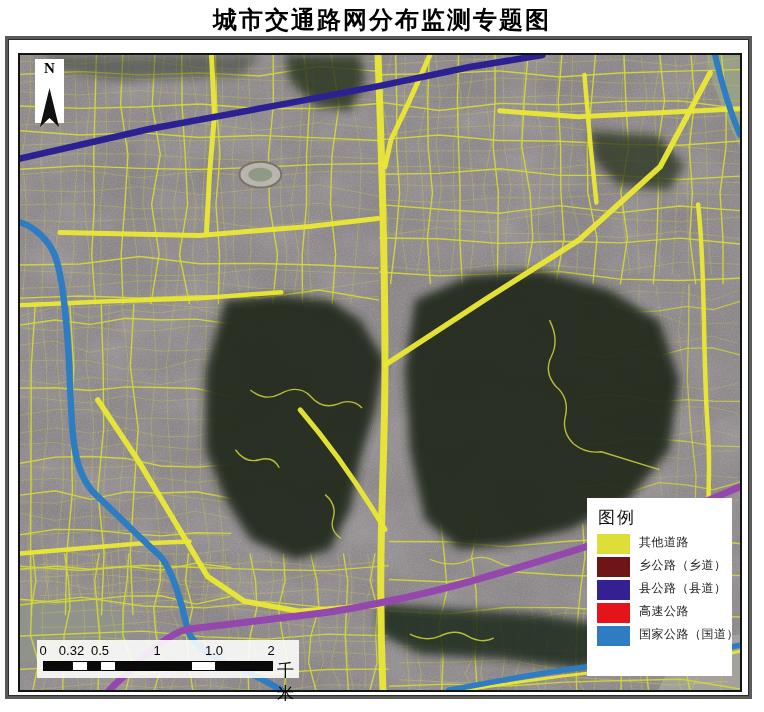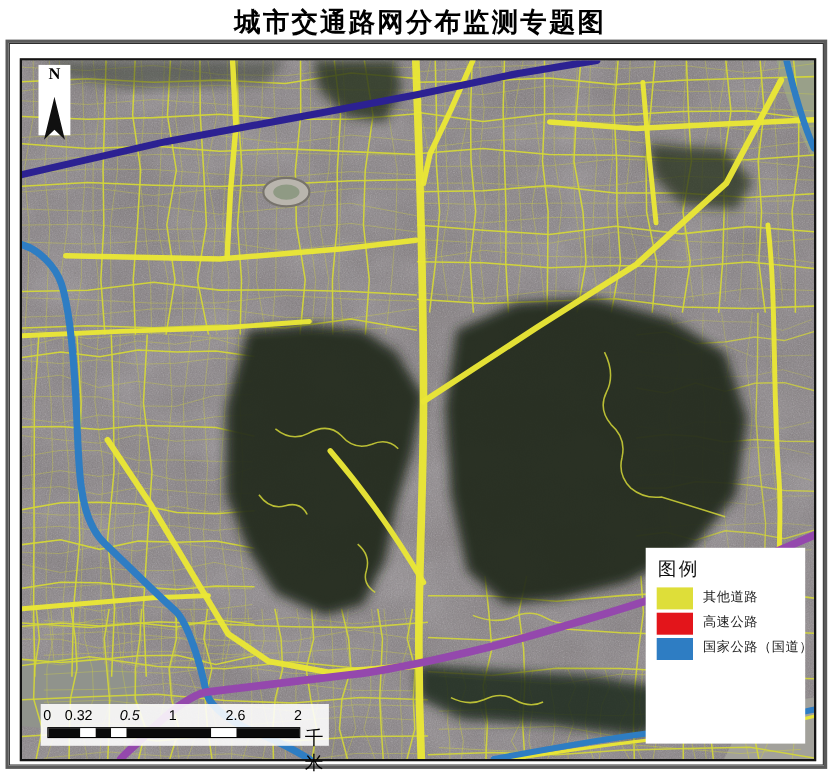--- a/index.html
+++ b/index.html
@@ -350,37 +350,45 @@
       </div>
 
       <div id="legend">
         <div class="lg-title">图例</div>
         <div id="legend-items">
             <div class="lg-row">
               <span class="lg-sw" style="background: rgb(222, 222, 57);"></span>
               <span class="lg-label">其他道路</span>
             </div>
             <div class="lg-row">
+              <span class="lg-sw" style="background: rgb(111, 21, 24);"></span>
+              <span class="lg-label">乡公路（乡道）</span>
+            </div>
+            <div class="lg-row">
+              <span class="lg-sw" style="background: rgb(51, 33, 147);"></span>
+              <span class="lg-label">县公路（县道）</span>
+            </div>
+            <div class="lg-row">
               <span class="lg-sw" style="background: rgb(227, 21, 27);"></span>
               <span class="lg-label">高速公路</span>
             </div>
             <div class="lg-row">
               <span class="lg-sw" style="background: rgb(46, 125, 195);"></span>
               <span class="lg-label">国家公路（国道）</span>
             </div>
           </div>
       </div>
 
       <div id="scalebar">
         <div id="sb-labels">
             <span style="left: 0px;">0</span>
             <span style="left: 28.5px;">0.32</span>
-            <span style="left: 75px; font-style: italic;">0.5</span>
+            <span style="left: 57px;">0.5</span>
             <span style="left: 114px;">1</span>
-            <span style="left: 171px;">2.6</span>
+            <span style="left: 171px;">1.0</span>
             <span style="left: 228px;">2</span>
           </div>
         <div id="sb-bar">
             <div class="seg" style="width: 12.5%; background: rgb(10, 10, 10);"></div>
             <div class="seg" style="width: 6.25%; background: rgb(255, 255, 255);"></div>
             <div class="seg" style="width: 6.25%; background: rgb(10, 10, 10);"></div>
             <div class="seg" style="width: 6.25%; background: rgb(255, 255, 255);"></div>
             <div class="seg" style="width: 33.75%; background: rgb(10, 10, 10);"></div>
             <div class="seg" style="width: 10%; background: rgb(255, 255, 255);"></div>
             <div class="seg" style="width: 25%; background: rgb(10, 10, 10);"></div>

